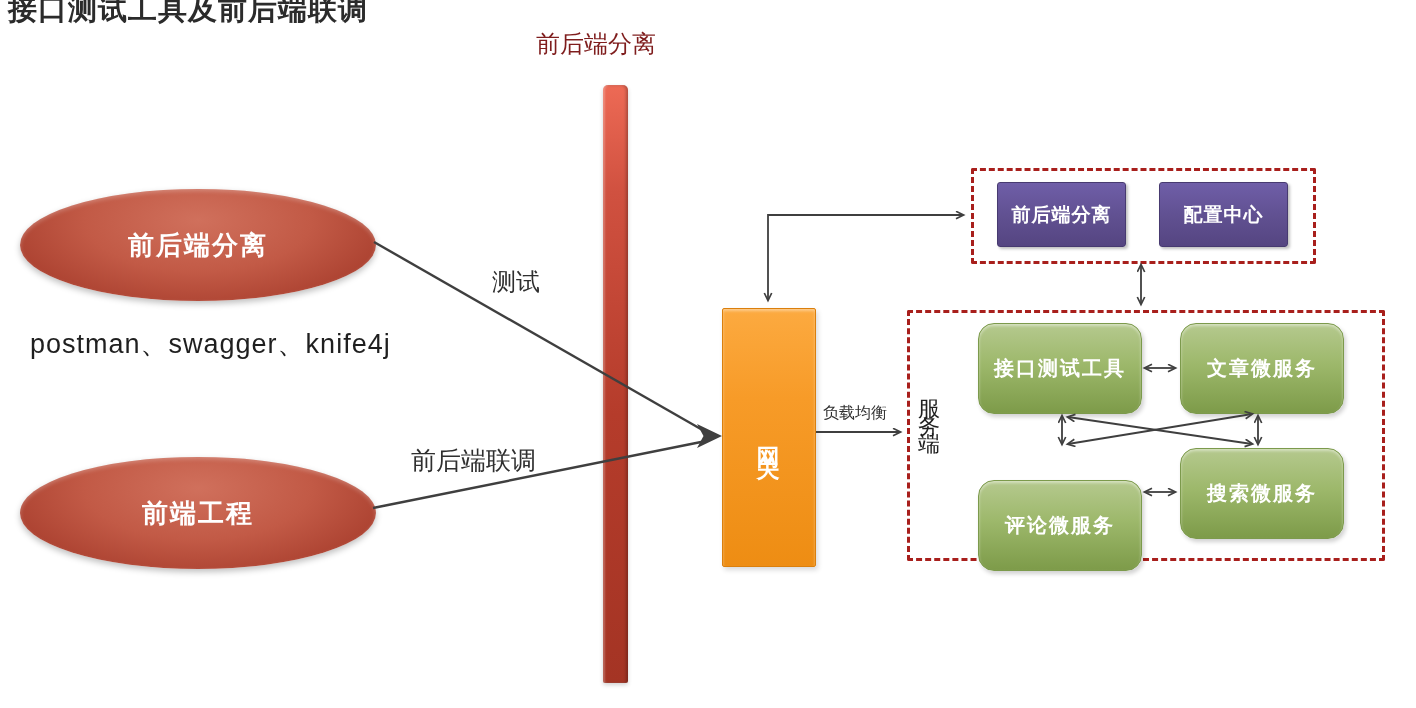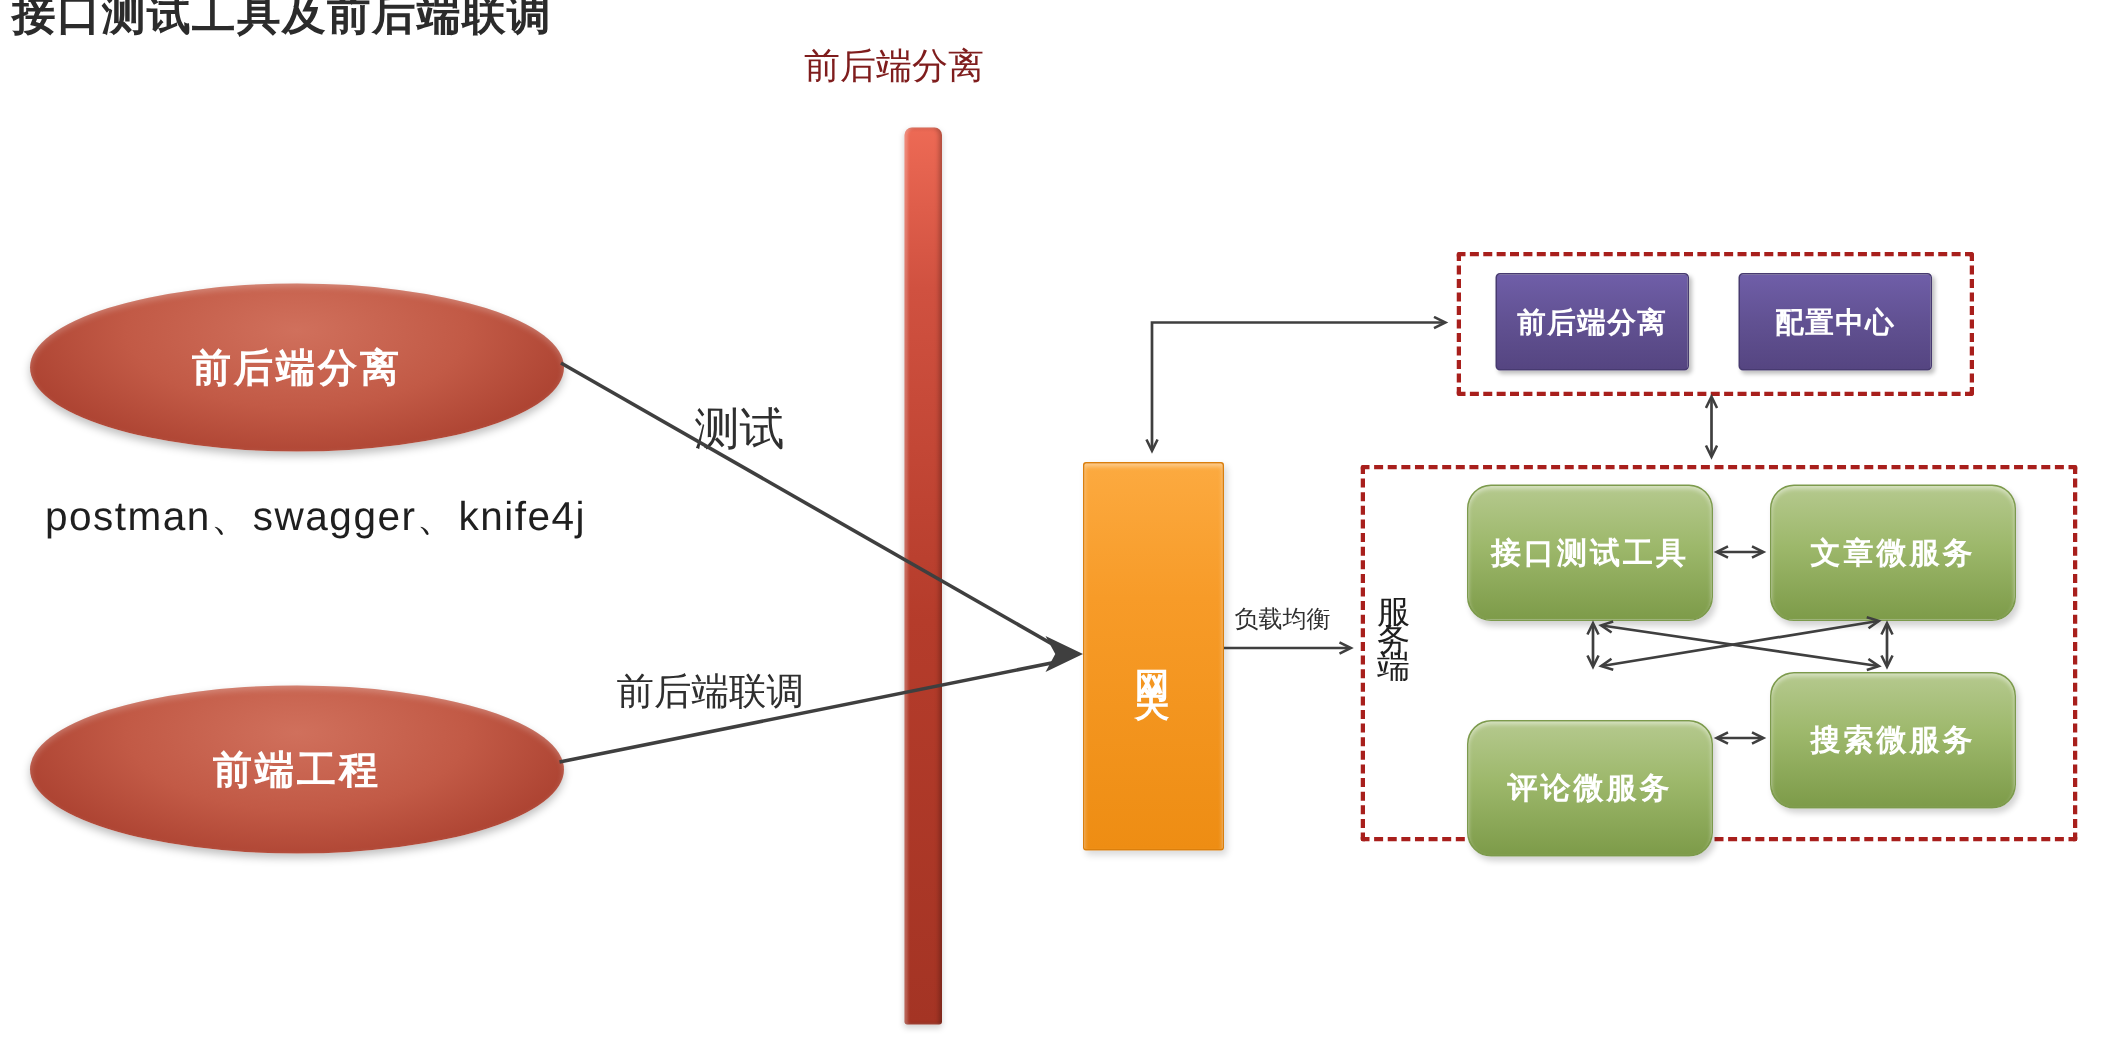--- a/index.html
+++ b/index.html
@@ -29,21 +29,21 @@
     box-shadow:0 3px 6px rgba(0,0,0,.25), inset 0 2px 4px rgba(255,255,255,.25);
     display:flex;align-items:center;justify-content:center;
     color:#fff;font-size:26px;font-weight:700;letter-spacing:2px;
   }
   .ellipse.top{left:20px;top:189px;}
   .ellipse.bottom{left:20px;top:457px;}
   .tools-text{
     left:30px;top:326px;font-size:27px;color:#1f1f1f;white-space:nowrap;letter-spacing:1px;text-align:right;
   }
   .edge-label{color:#2f2f2f;white-space:nowrap;}
-  .lbl-test{left:463px;top:266px;font-size:30px;}
+  .lbl-test{left:492px;top:266px;font-size:24px;}
   .lbl-joint{left:411px;top:444px;font-size:25px;}
   .lbl-lb{left:823px;top:403px;font-size:16px;}
   .gateway{
     left:722px;top:308px;width:92px;height:257px;
     background:linear-gradient(180deg,#fcaa40 0%,#f79b28 35%,#ee8d13 100%);
     border:1px solid #db7f0c;border-radius:2px;
     box-shadow:inset 0 2px 3px rgba(255,255,255,.4), 2px 3px 5px rgba(0,0,0,.15);
     display:flex;align-items:center;justify-content:center;
   }
   .gateway .vtxt{

